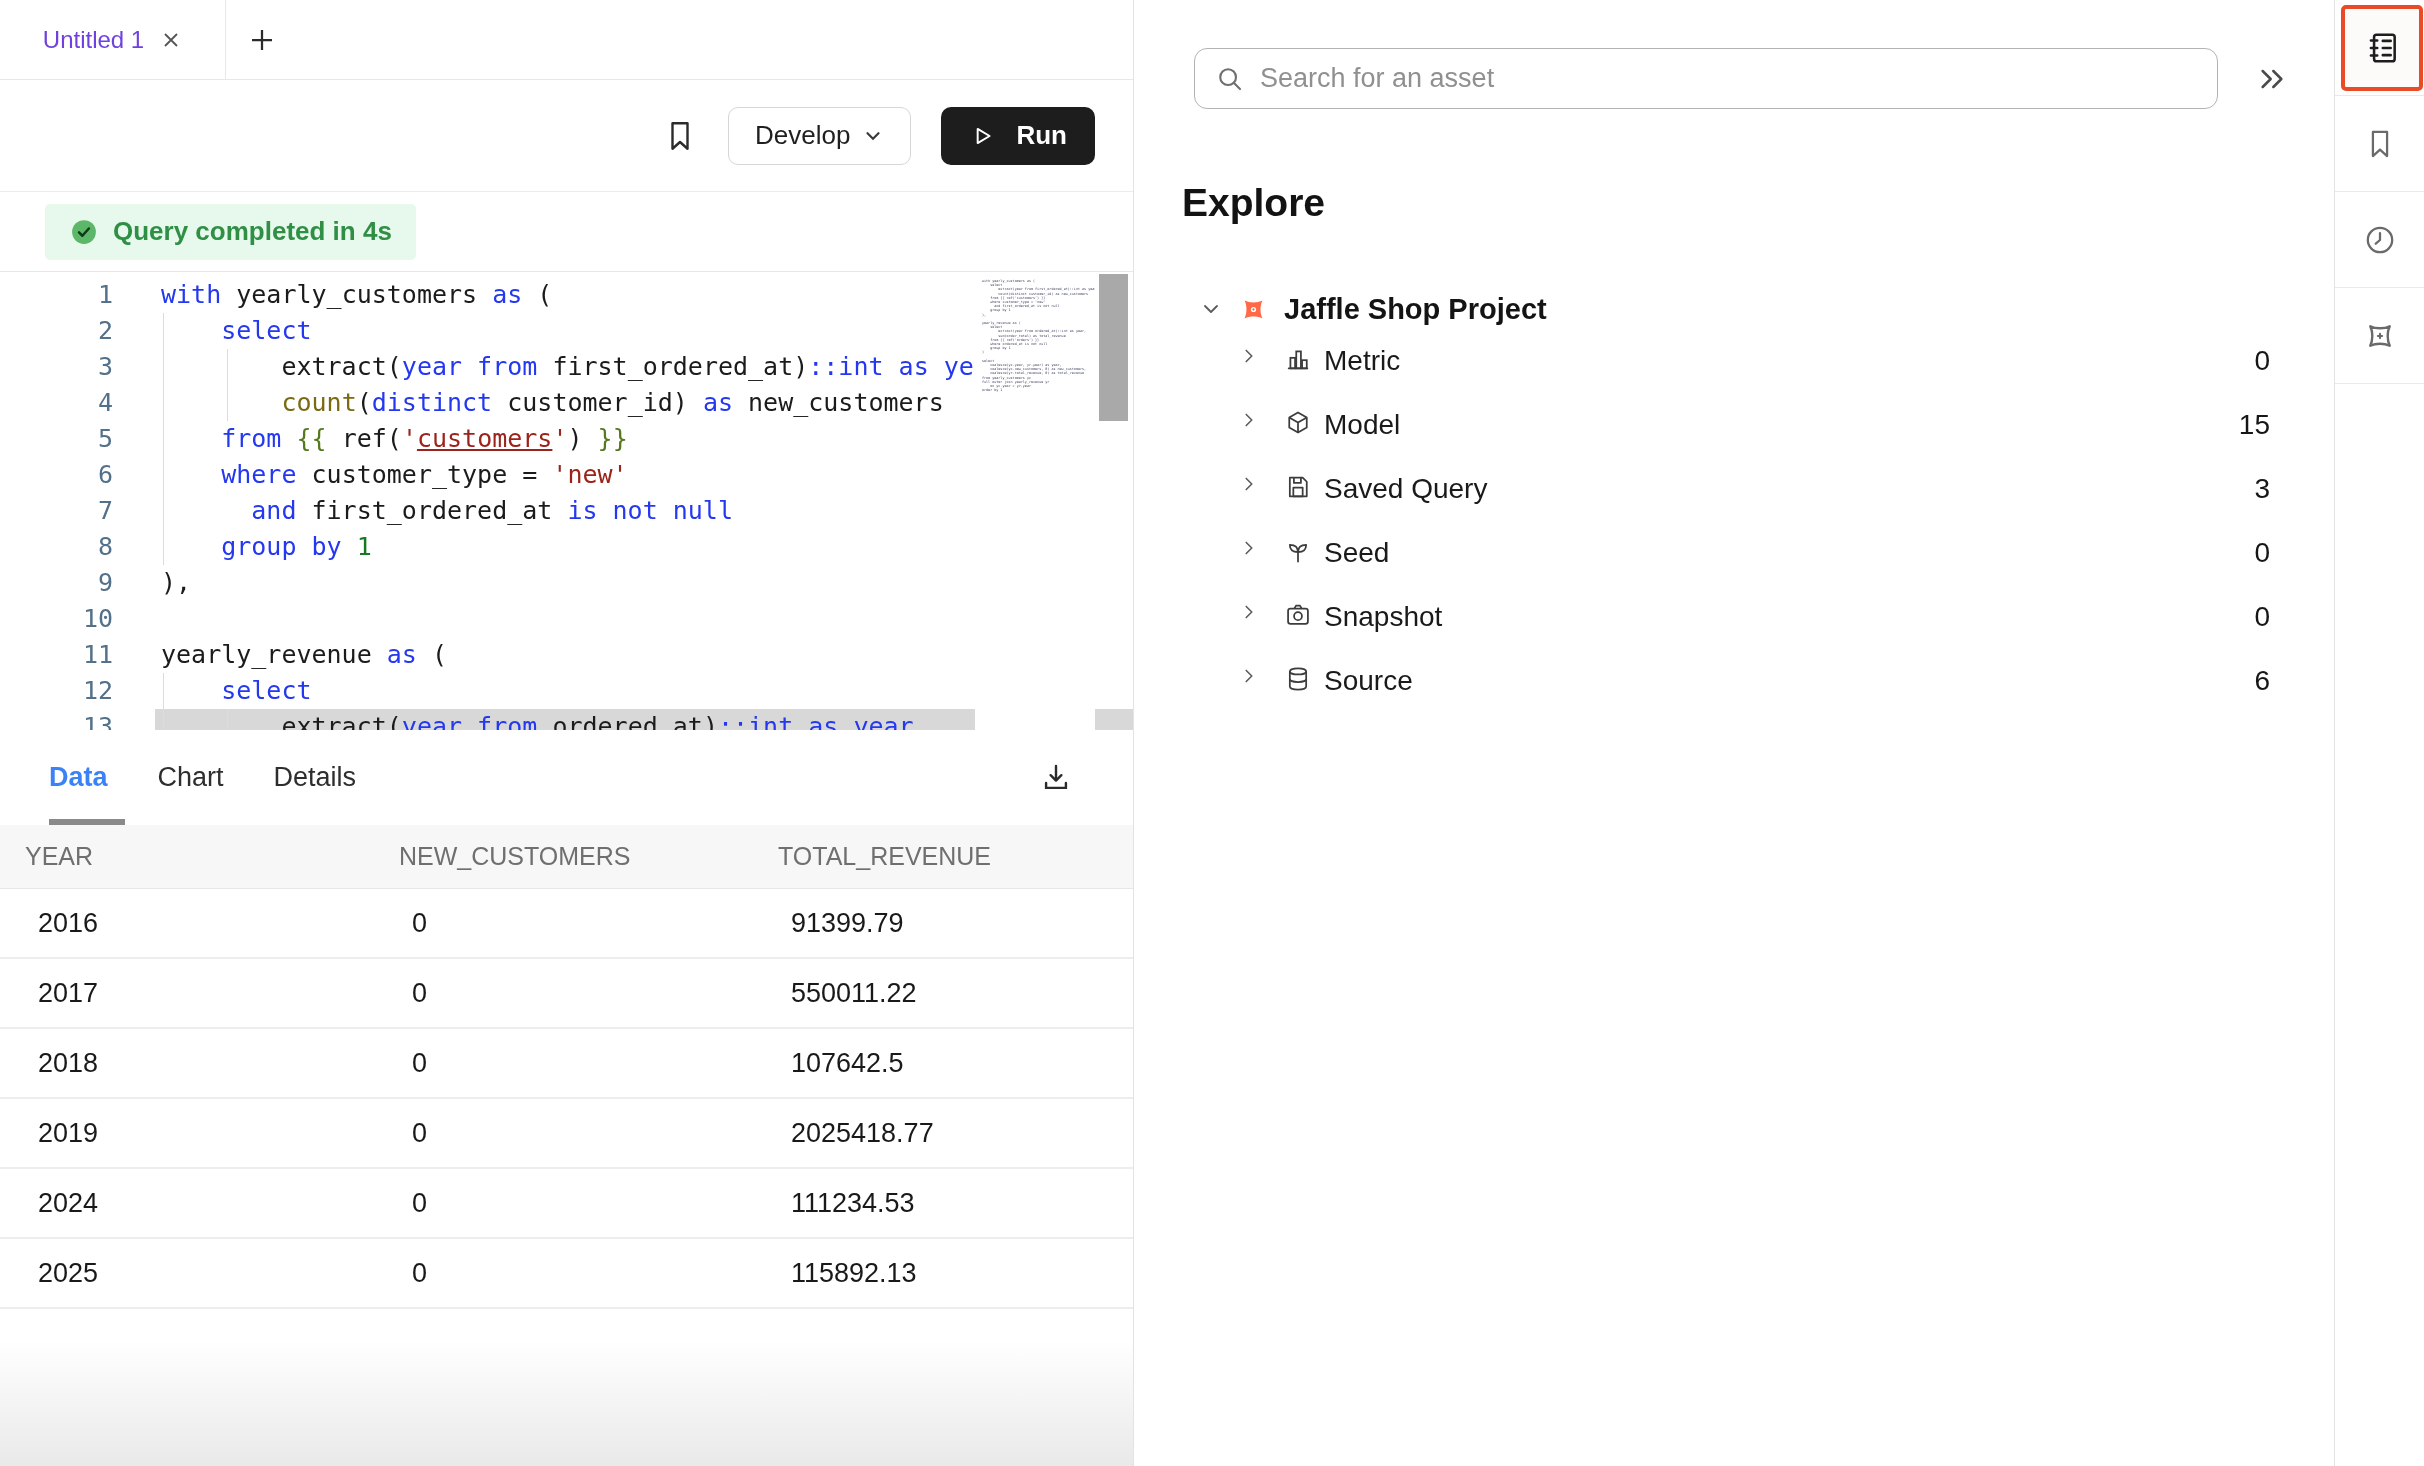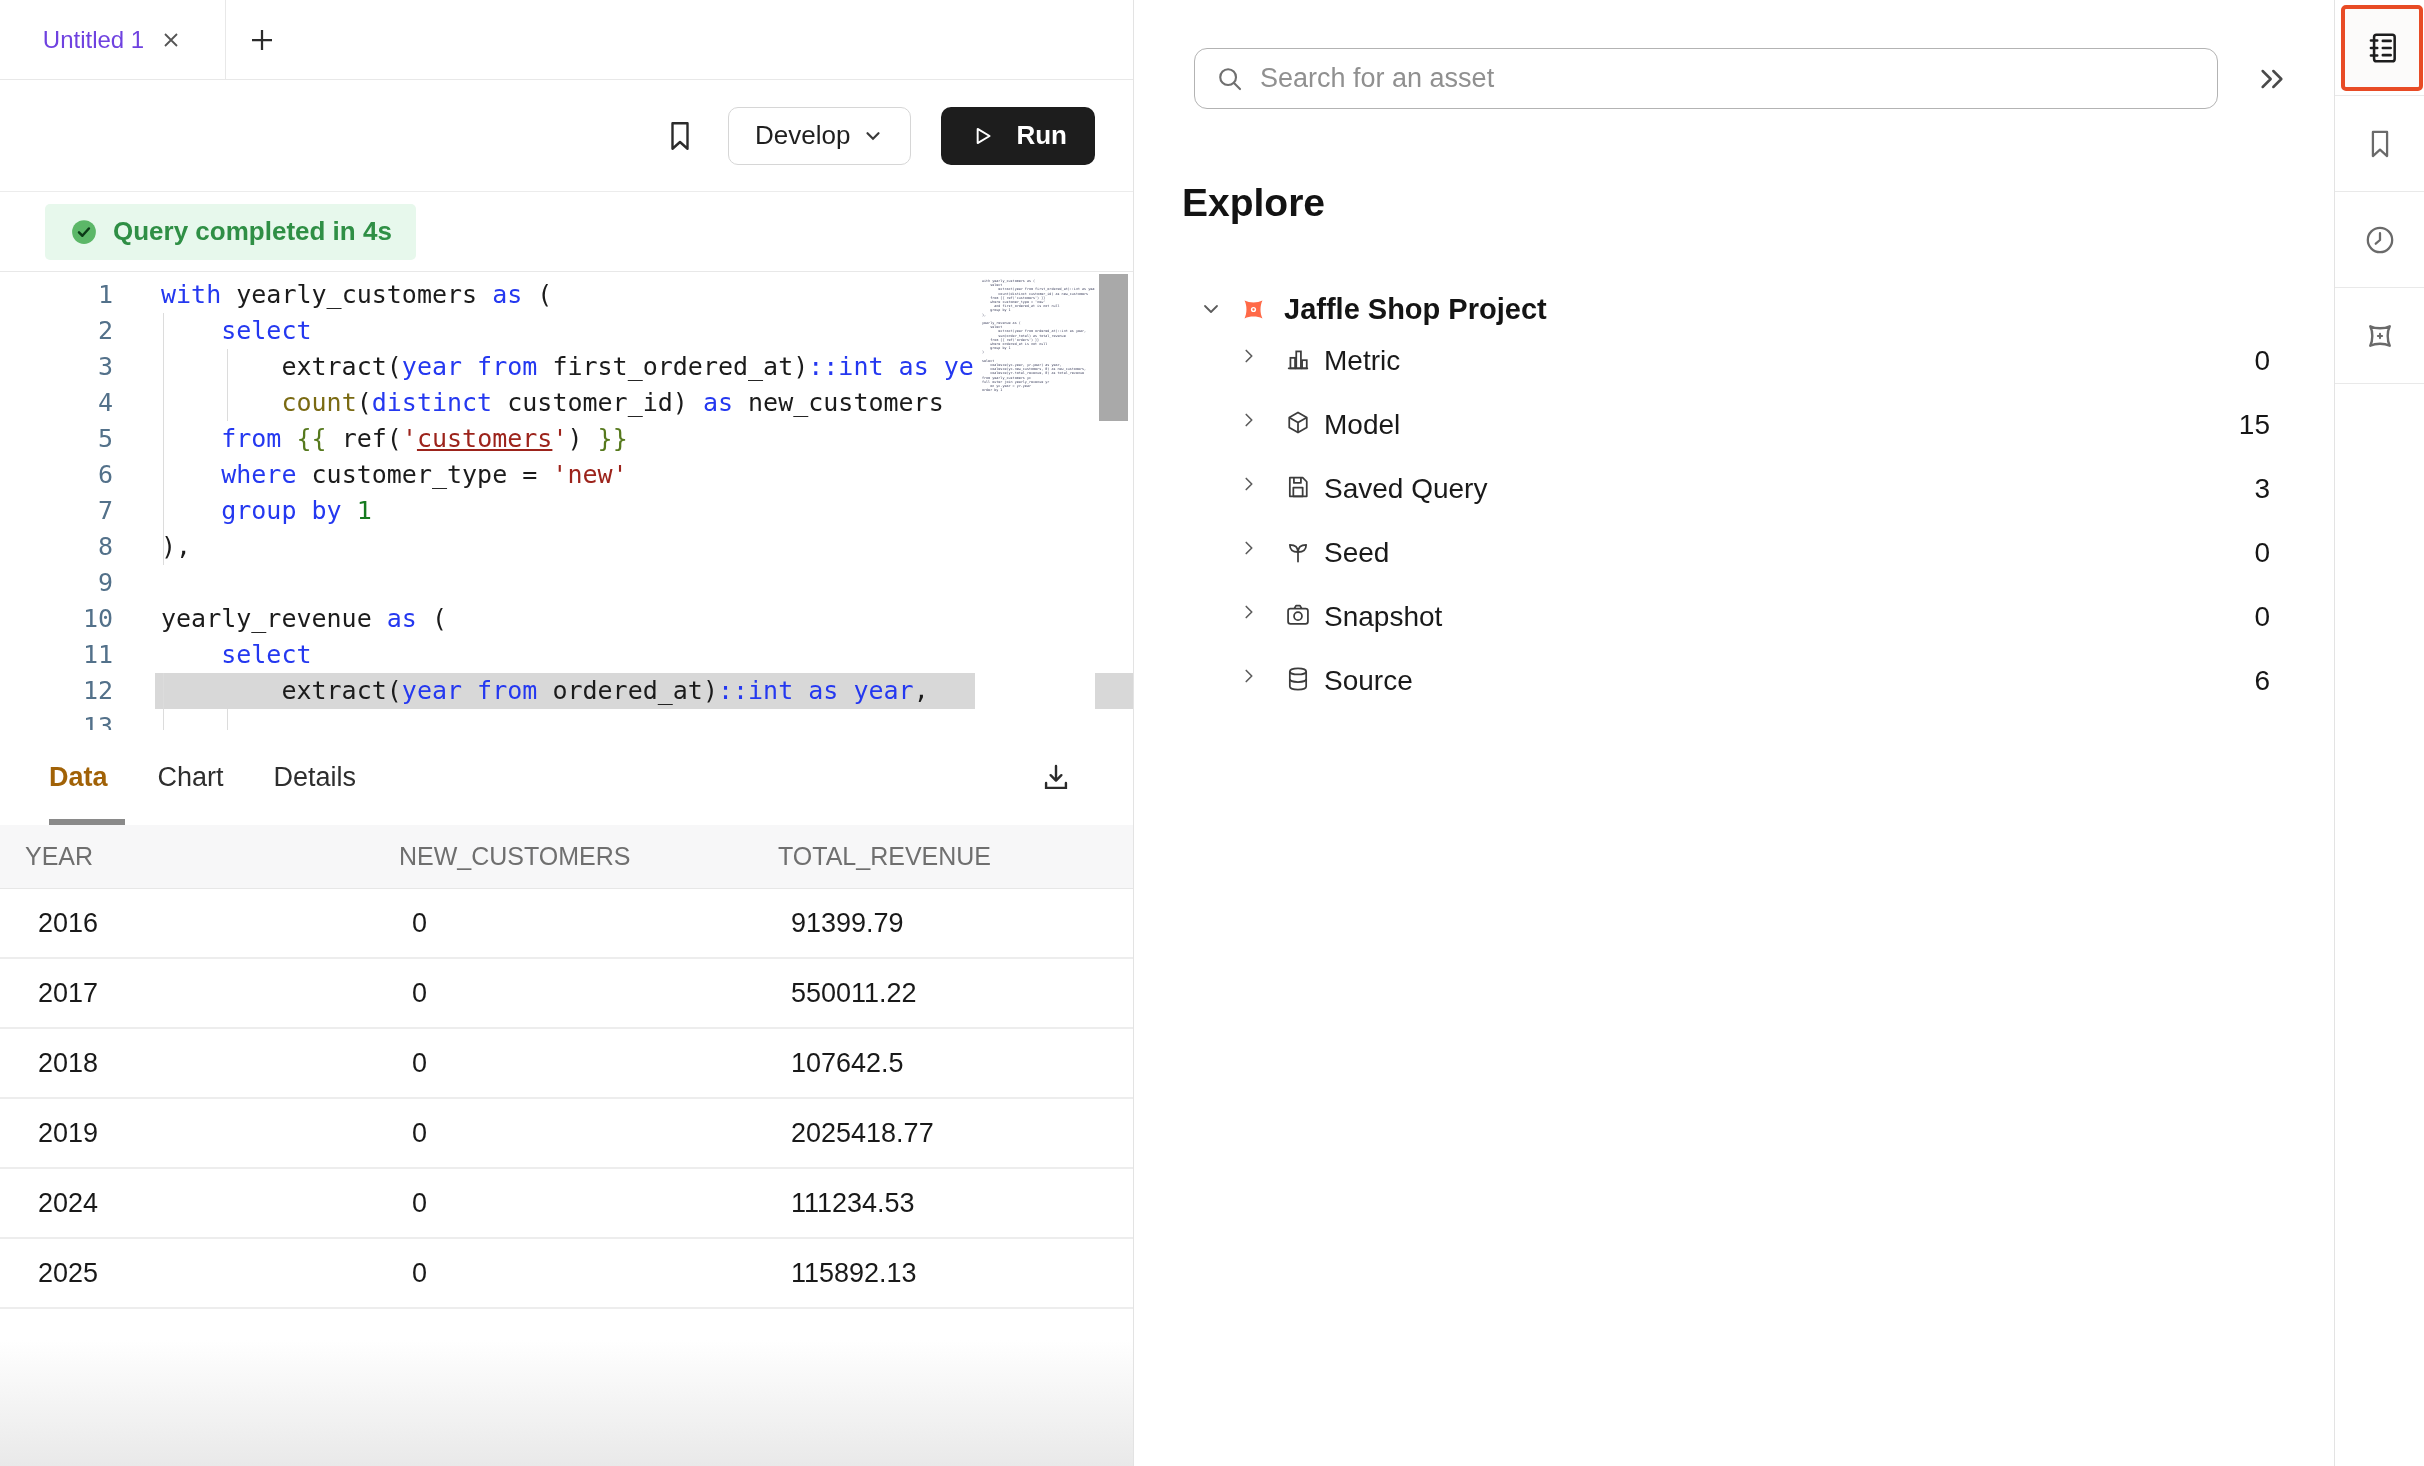--- a/index.html
+++ b/index.html
@@ -38,21 +38,21 @@
   .tok-u { color:#9c231b; text-decoration:underline; } .tok-f { color:#7a6a12; }
   .tok-n { color:#157a1f; } .tok-j { color:#56791d; }
   .guide { position:absolute; width:1px; background:#dcdcdc; }
   .minimap { position:absolute; left:975px; top:0; bottom:0; width:120px; background:#fff; overflow:hidden; }
   .minimap pre { font-family:"DejaVu Sans Mono", monospace; font-size:3.4px; line-height:4.2px; color:#3b3f5c; padding:7px 0 0 7px; }
   .scroll-thumb { position:absolute; left:1099px; top:2px; width:29px; height:147px; background:#a9a9a9; }
 
   
   .resultbar { position:relative; height:95px; display:flex; align-items:center; padding:0 60px 0 49px; gap:50px; }
   .rtab { font-size:27px; color:#2e2e2e; cursor:pointer; }
-  .rtab.active { font-weight:700; color:#a16207; }
+  .rtab.active { font-weight:700; color:#3b82f6; }
   .tab-underline { position:absolute; left:49px; bottom:0; width:76px; height:6px; background:#8a8a8a; }
   .dl-btn { margin-left:auto; cursor:pointer; display:flex; }
   .thead { height:64px; background:#f7f7f8; border-bottom:1px solid #e7e7e7; display:flex; align-items:center; padding-left:25px; font-size:25px; color:#6f6f6f; }
   .thead .c1, .trow .c1 { width:374px; } .thead .c2, .trow .c2 { width:379px; } .thead .c3, .trow .c3 { flex:1; }
   .trow { height:70px; border-bottom:2px solid #ededed; display:flex; align-items:center; padding-left:38px; font-size:27px; color:#191919; }
   .fade { position:absolute; left:0; right:0; bottom:0; height:126px; background:linear-gradient(to bottom, rgba(240,240,240,0), #e9e9e9); pointer-events:none; }
 
   
   .right-panel { position:absolute; left:1135px; top:0; width:1199px; height:1466px; background:#fff; }
   .search-row { margin:48px 0 0 59px; display:flex; align-items:center; }
@@ -155,20 +155,21 @@
           <div>12</div>
           <div>13</div>
         </div>
       <div class="codelines" id="codelines">
           <div class="codeline"><span class="tok-k">with</span><span class="tok-t"> yearly_customers </span><span class="tok-k">as</span><span class="tok-t"> (</span></div>
           <div class="codeline"><span class="tok-t">    </span><span class="tok-k">select</span></div>
           <div class="codeline"><span class="tok-t">        extract(</span><span class="tok-k">year</span><span class="tok-t"> </span><span class="tok-k">from</span><span class="tok-t"> first_ordered_at)</span><span class="tok-k">::int</span><span class="tok-t"> </span><span class="tok-k">as</span><span class="tok-t"> </span><span class="tok-k">year</span><span class="tok-t">,</span></div>
           <div class="codeline"><span class="tok-t">        </span><span class="tok-f">count</span><span class="tok-t">(</span><span class="tok-k">distinct</span><span class="tok-t"> customer_id) </span><span class="tok-k">as</span><span class="tok-t"> new_customers</span></div>
           <div class="codeline"><span class="tok-t">    </span><span class="tok-k">from</span><span class="tok-t"> </span><span class="tok-j">{{</span><span class="tok-t"> ref(</span><span class="tok-s">'</span><span class="tok-u">customers</span><span class="tok-s">'</span><span class="tok-t">) </span><span class="tok-j">}}</span></div>
           <div class="codeline"><span class="tok-t">    </span><span class="tok-k">where</span><span class="tok-t"> customer_type = </span><span class="tok-s">'new'</span></div>
+          <div class="codeline"><span class="tok-t">      </span><span class="tok-k">and</span><span class="tok-t"> first_ordered_at </span><span class="tok-k">is not null</span></div>
           <div class="codeline"><span class="tok-t">    </span><span class="tok-k">group by</span><span class="tok-t"> </span><span class="tok-n">1</span></div>
           <div class="codeline"><span class="tok-t">),</span></div>
           <div class="codeline"></div>
           <div class="codeline"><span class="tok-t">yearly_revenue </span><span class="tok-k">as</span><span class="tok-t"> (</span></div>
           <div class="codeline"><span class="tok-t">    </span><span class="tok-k">select</span></div>
           <div class="codeline sel"><span class="tok-t">        extract(</span><span class="tok-k">year</span><span class="tok-t"> </span><span class="tok-k">from</span><span class="tok-t"> ordered_at)</span><span class="tok-k">::int</span><span class="tok-t"> </span><span class="tok-k">as</span><span class="tok-t"> </span><span class="tok-k">year</span><span class="tok-t">,</span></div>
         </div>
       <div class="guide" style="left:163px; top:41px;  height:252px;"></div>
       <div class="guide" style="left:227px; top:77px;  height:72px;"></div>
       <div class="guide" style="left:163px; top:401px; height:58px;"></div>

